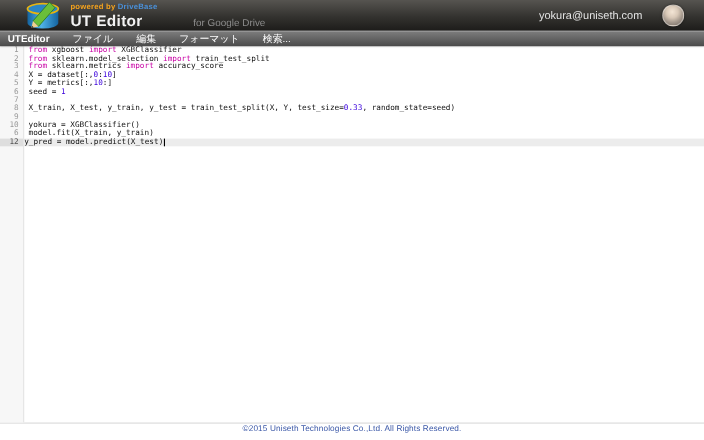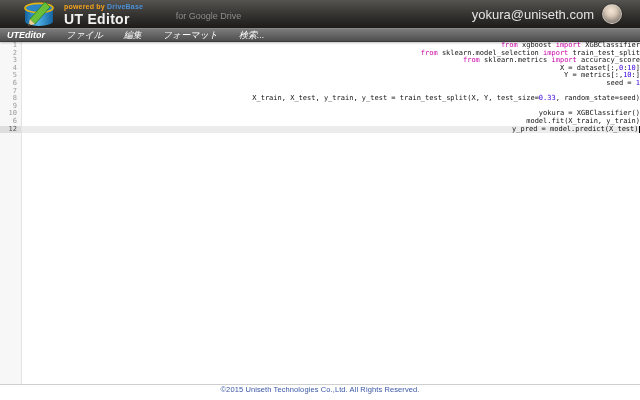--- a/index.html
+++ b/index.html
@@ -10,59 +10,59 @@
   .header {
     height:28px; display:flex; align-items:center;
     background:linear-gradient(180deg,#565450 0%, #33322f 55%, #1d1c1a 100%);
     padding:0 18px 0 22px;
   }
   .logo { width:36px; height:27px; flex:0 0 auto; }
   .brandbox { margin-left:6px; line-height:1; }
   .powered-row { font-size:7px; font-weight:bold; letter-spacing:.2px; }
   .powered-by { color:#f5a31d; }
   .drivebase  { color:#4a90d9; cursor:pointer; }
-  .title-row { margin-top:2px; display:flex; align-items:flex-start; }
+  .title-row { margin-top:2px; display:flex; align-items:flex-end; }
   .app-title { color:#f2f2f2; font-size:14px; font-weight:bold; letter-spacing:.3px; }
   .app-sub   { color:#8c8c8c; font-size:9px; margin-left:5px;padding-left:41px; }
   .spacer { flex:1; }
-  .user-email { color:#e3e3e3; font-size:13px; margin-right:8px; }
+  .user-email { color:#e3e3e3; font-size:10px; margin-right:18px; }
   .avatar {
     width:20px; height:20px; border-radius:50%;
     background:radial-gradient(circle at 45% 32%, #f4e6d6 0%, #d9c9b8 34%, #a2968b 62%, #6b625a 100%);
     border:1px solid rgba(255,255,255,.35);
     box-shadow:0 0 2px rgba(0,0,0,.6);
     cursor:pointer;
   }
 
   
   .menubar {
     height:14px; display:flex; align-items:center;
     background:linear-gradient(180deg,#7b7b7b,#4e4e4e);
     border-top:1px solid #8a8a8a; border-bottom:1px solid #3a3a3a;
     box-shadow:0 1px 2px rgba(0,0,0,.25);
-    padding-left:7px; position:relative; z-index:2;font-style:italic;
+    padding-left:7px; position:relative; z-index:2;
   }
   .menu-item { color:#fff; font-size:9px; padding:0 12px 0 0; margin-right:9px; cursor:pointer; }
   .menu-item.bold { font-weight:bold; }
 
   
   .editor {
     height:342px; display:flex; background:#fff;
     font-family:"DejaVu Sans Mono","Liberation Mono",monospace;
     font-size:7px; line-height:7.6px; cursor:text; position:relative;
   }
   .gutter {
     width:22px; flex:0 0 auto; background:#f7f7f7;
     border-right:1px solid #e4e4e4; color:#9a9a9a; text-align:right;
   }
   .gutter-cell { padding-right:4px; height:7.6px; }
   .gutter-cell.active { background:#dedede; color:#555; }
-  .code { flex:1; padding-left:4px;text-align:right; }
+  .code { flex:1; padding-left:4px; }
   .code-line { height:7.6px; white-space:pre; color:#111; }
-  .code-line.active { background:#ececec; margin-left:-4px; padding-left:12px; }
+  .code-line.active { background:#ececec; margin-left:-4px; padding-left:0; }
   .tok-kw  { color:#C800A4; }
   .tok-num { color:#3A00DC; }
   .tok-p   { color:#111; }
   .caret {
     display:inline-block; width:1px; height:7px; background:#000;
     vertical-align:text-bottom; margin-left:.5px;
   }
 
   
   .footer {

